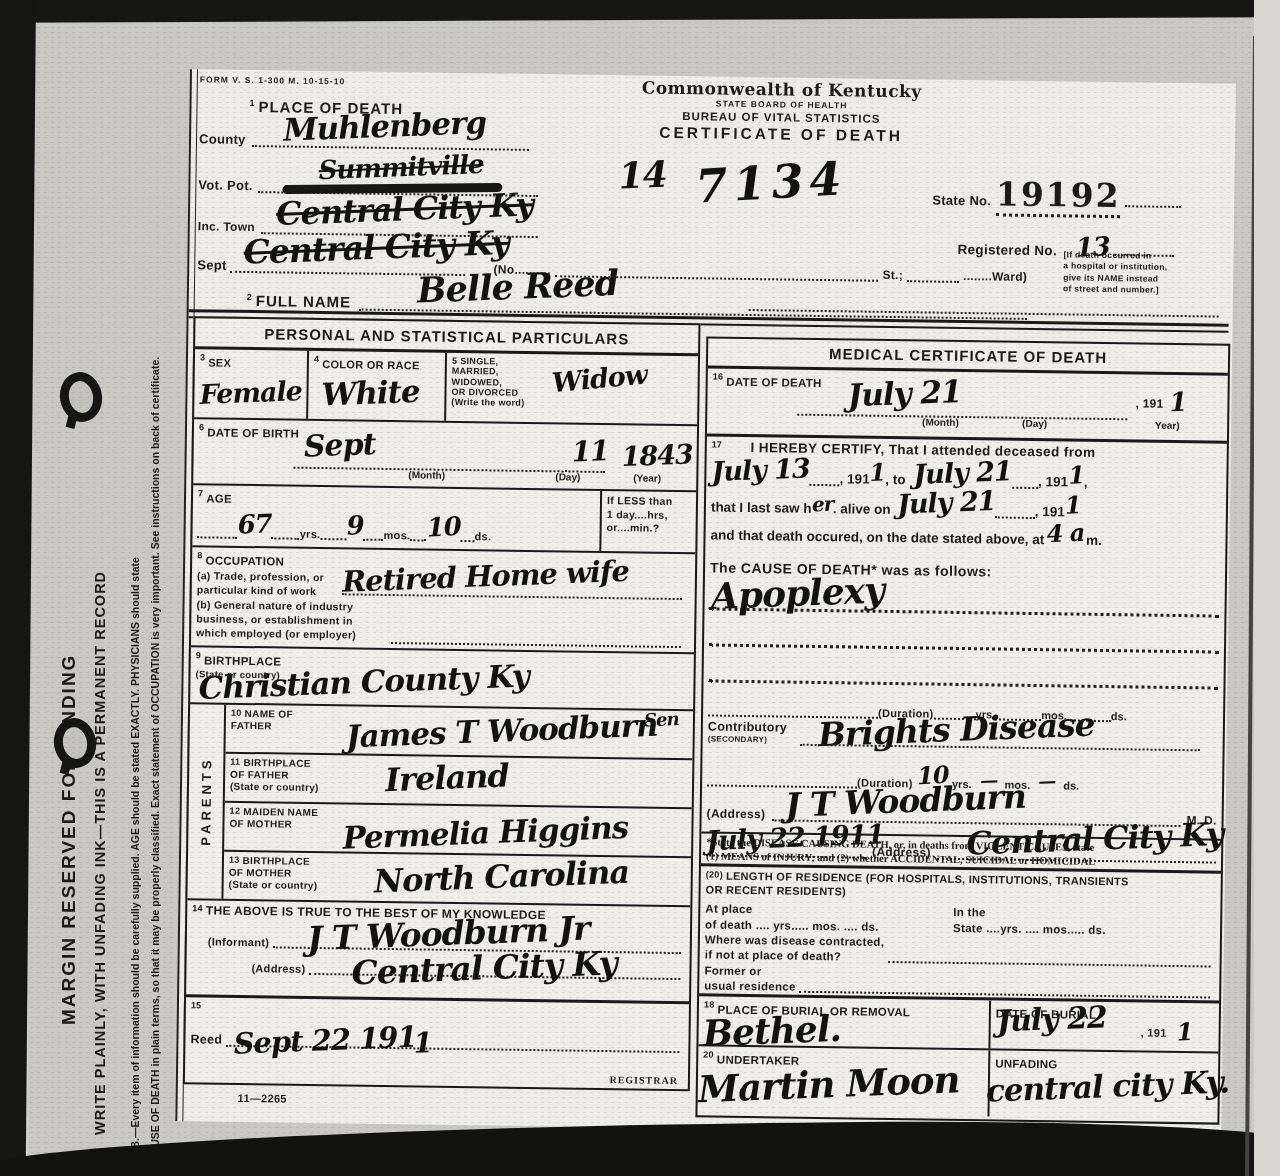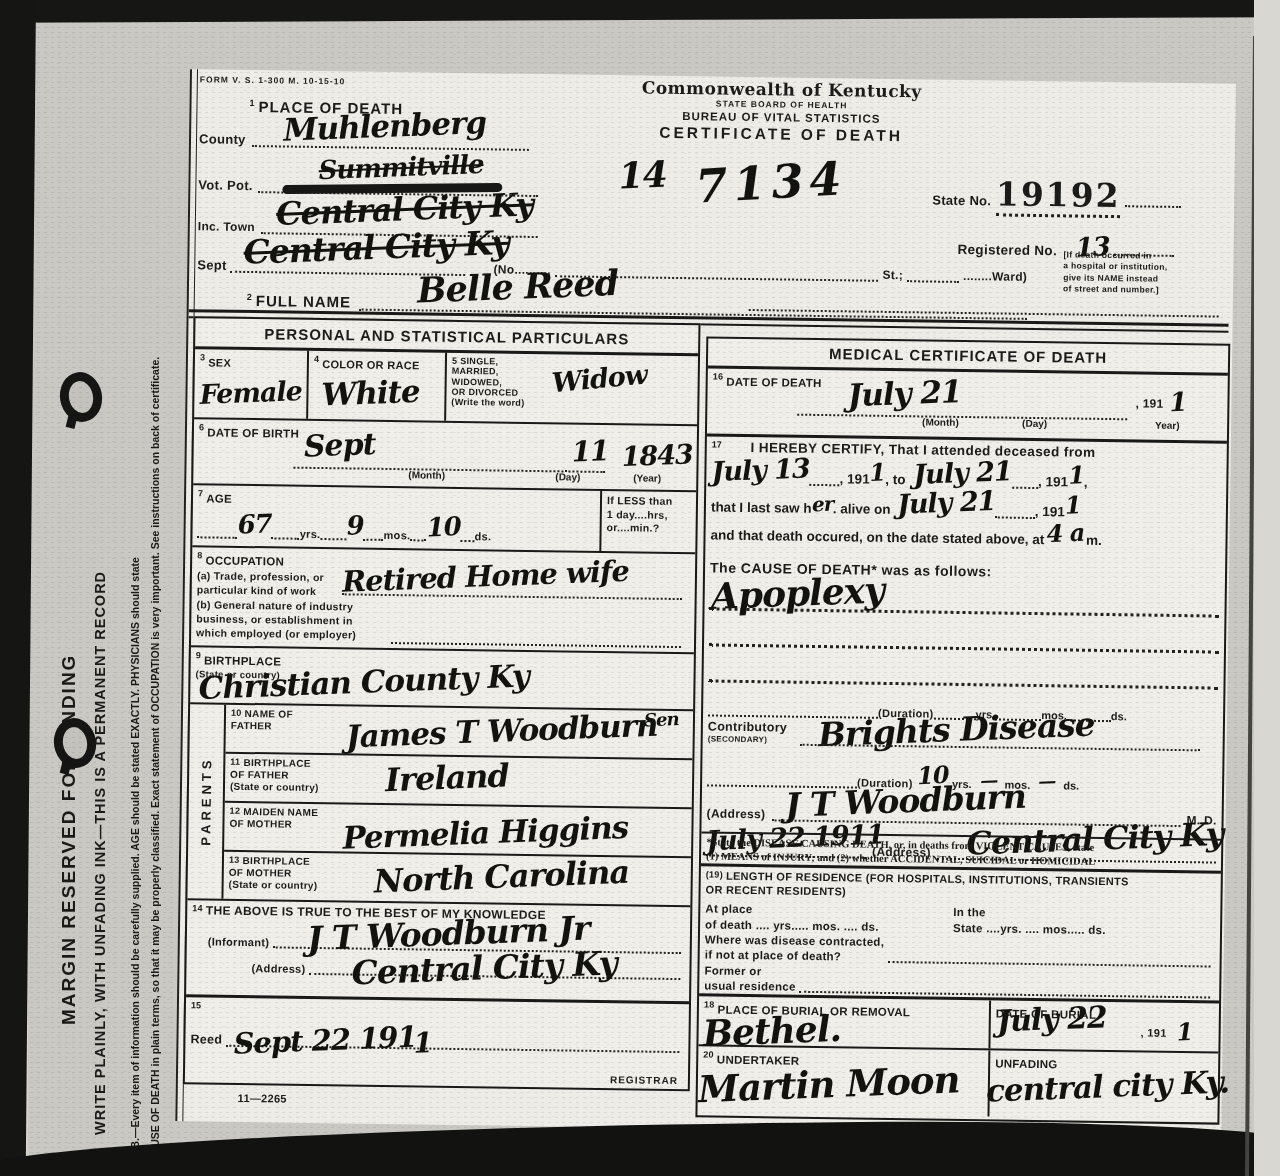--- a/index.html
+++ b/index.html
@@ -257,21 +257,21 @@
         </div>
 
         <div class="lrow" style="height:88px;border-bottom:none;">
           <div class="num">15</div>
           <div style="display:flex;align-items:flex-end;margin-top:22px;">
             <span class="lbl" style="font-size:12.5px;">Reed</span>
             <span class="dl" style="flex:1;margin:0 4px;"></span>
           </div>
           <div class="abs hw" style="left:48px;top:24px;font-size:29px;">Sept 22 191</div>
           <div class="abs hw" style="left:228px;top:26px;font-size:28px;">1</div>
-          <div class="abs lbl" style="right:10px;bottom:6px;font-size:10px;letter-spacing:1px;">REGISTRAR</div>
+          <div class="abs lbl" style="right:10px;bottom:6px;font-size:10px;letter-spacing:1px;font-family:Liberation Serif, serif;">REGISTRAR</div>
         </div>
       </div>
 
       <div class="abs lbl" style="left:60px;top:1022px;font-size:11px;">11—2265</div>
 
       <div class="col" style="left:518px;top:260px;width:520px;height:777px;">
         <div class="band" style="height:27px;">
             <span>MEDICAL CERTIFICATE OF DEATH</span>
           </div>
 
@@ -361,21 +361,21 @@
             <span class="lbl" style="font-size:12px;margin:0 6px;">(Address)</span>
             <span class="dl" style="flex:1;"></span>
             <span class="abs hw" style="left:260px;top:-6px;font-size:32px;">Central City Ky</span>
           </div>
         </div>
 
         <div class="lrow ftn pre" style="height:35px;border-top:2px solid #191917;border-bottom:3px solid #191917;padding-top:2px;">*State the DISEASE CAUSING DEATH, or, in deaths from VIOLENT CAUSES, state
 (1) MEANS of INJURY; and (2) whether ACCIDENTAL, SUICIDAL or HOMICIDAL</div>
 
         <div class="lrow" style="height:130px;border-bottom:3px solid #191917;">
-          <div class="lbl pre" style="font-size:11px;line-height:1.25;"><span class="num" style="font-size:9px;">(19)</span><span class="pre">LENGTH OF RESIDENCE (FOR HOSPITALS, INSTITUTIONS, TRANSIENTS
+          <div class="lbl pre" style="font-size:11px;line-height:1.25;"><span class="num" style="font-size:9px;">(20)</span><span class="pre">LENGTH OF RESIDENCE (FOR HOSPITALS, INSTITUTIONS, TRANSIENTS
 OR RECENT RESIDENTS)</span></div>
           <div style="display:flex;margin-top:3px;">
             <div class="lbl pre" style="font-size:11.5px;line-height:1.4;width:248px;">At place
 of death .... yrs..... mos. .... ds.</div>
             <div class="lbl pre" style="font-size:11.5px;line-height:1.4;flex:1;">In the
 State ....yrs. .... mos..... ds.</div>
           </div>
           <div style="display:flex;align-items:flex-end;">
             <span class="lbl pre" style="font-size:11.5px;line-height:1.35;">Where was disease contracted,
 if not at place of death?</span>

